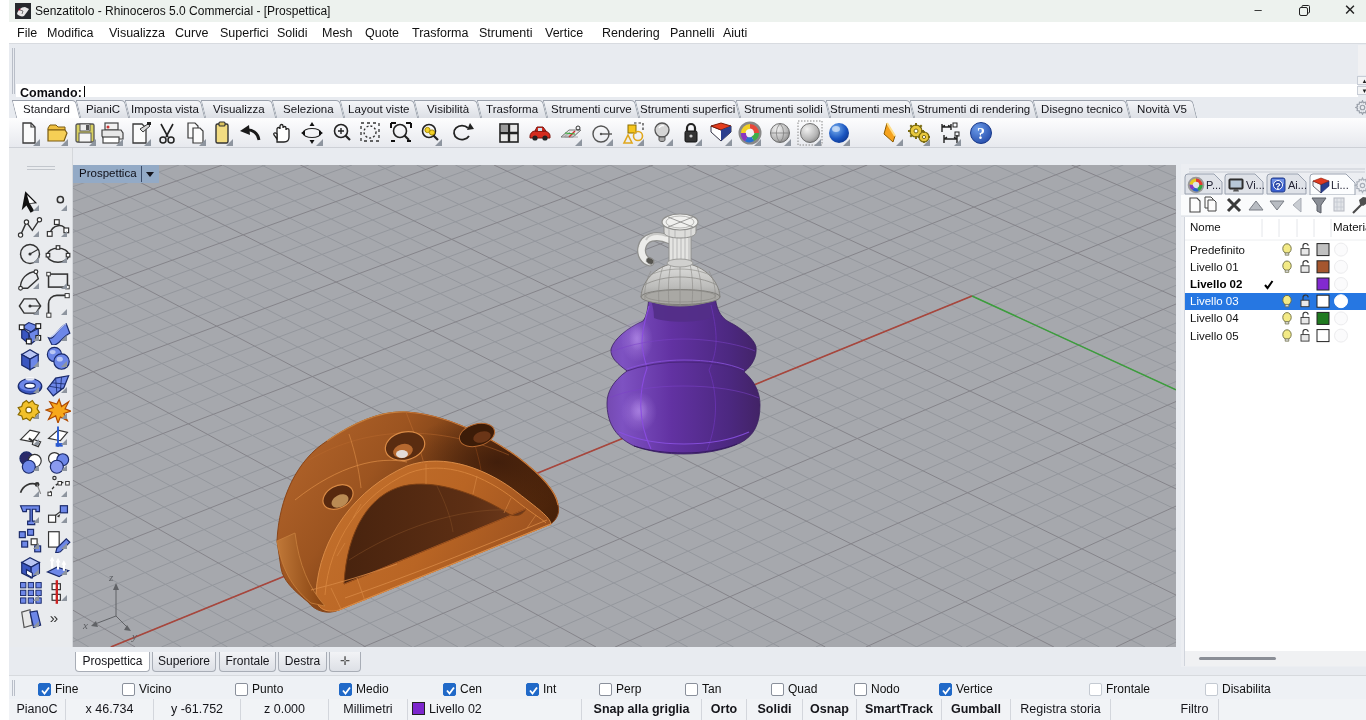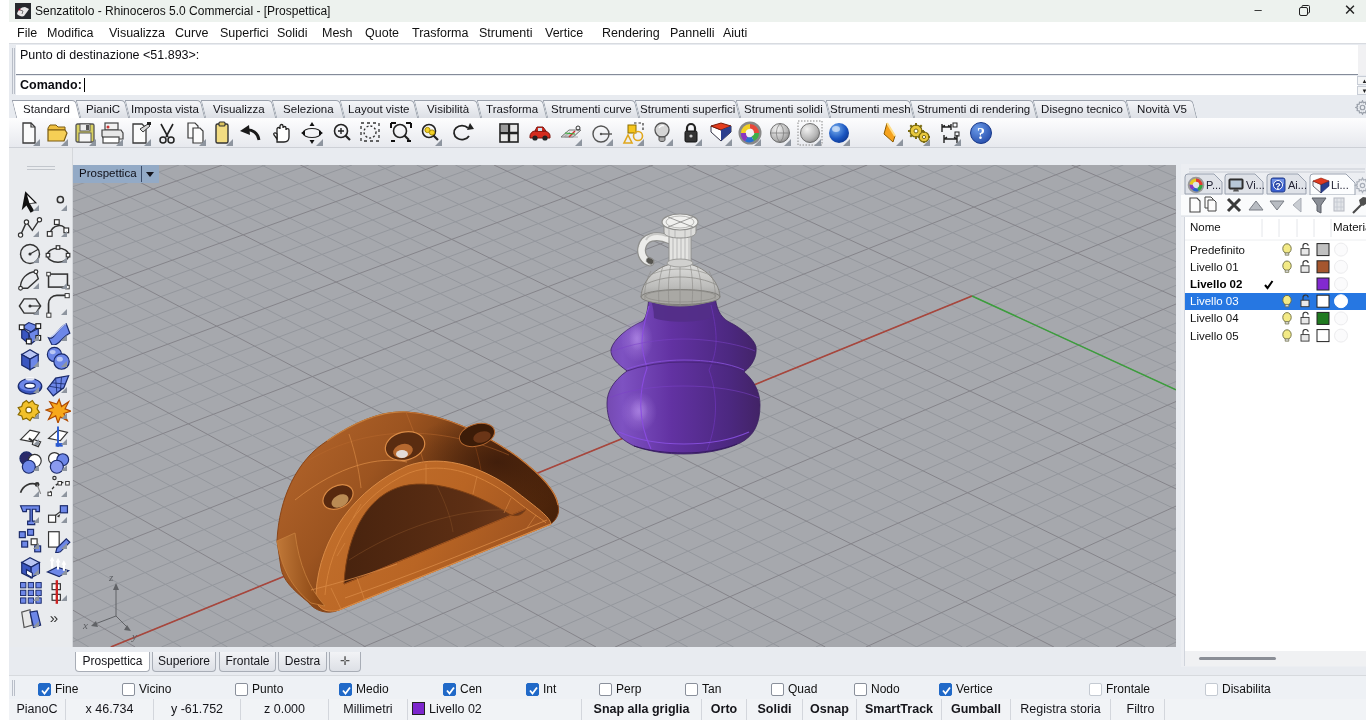--- a/index.html
+++ b/index.html
@@ -8,21 +8,21 @@
 #titlebar{left:0;top:0;width:1366px;height:22px;background:#edf2ee;font-size:12px;color:#111;}
 #titlebar .ttl{position:absolute;left:26px;top:4px;}
 #ticon{left:6px;top:3px;width:16px;height:16px;background:#2a2d31;border-radius:2px;}
 .wbtn{position:absolute;top:0;width:30px;height:22px;text-align:center;line-height:20px;font-size:13px;color:#222;}
 #menubar{left:0;top:22px;width:1366px;height:22px;background:#ffffff;font-size:12.5px;color:#111;}
 .mi{position:absolute;top:4px;}
 #cmdarea{left:0;top:43px;width:1366px;height:54px;background:#e8ebf0;border-top:1px solid #d8dbe0;}
 #cmdhist{position:absolute;left:7px;top:1px;width:1342px;height:30px;background:#fff;border-bottom:1px solid #848b99;font-size:12.5px;color:#0b0b10;}
 #cmdhist span{position:absolute;left:4px;top:3px;}
 #cmdstrip{position:absolute;left:1349px;top:1px;width:17px;height:30px;background:#f1f1f3;}
-#cmdline{position:absolute;left:7px;top:32px;width:1342px;height:19px;background:#fff;font-size:12.5px;color:#0b0b10;text-decoration:underline;}
+#cmdline{position:absolute;left:7px;top:40px;width:1342px;height:19px;background:#fff;font-size:12.5px;color:#0b0b10;text-decoration:underline;}
 #cmdline b{position:absolute;left:4px;top:2px;}
 .grip{position:absolute;width:1px;background:#b9bec8;}
 #spinner{position:absolute;left:1348px;top:32px;width:15px;height:19px;}
 .spb{position:absolute;left:0;width:15px;height:9px;background:#f4f5f6;border:1px solid #c8cdd6;font-size:6px;color:#222;text-align:center;line-height:8px;}
 #tabbar{left:0;top:97px;width:1366px;height:21px;background:#e8ebf0;font-size:11.5px;}
 .ttab{position:absolute;top:3px;height:18px;background:linear-gradient(#f4f5f8,#dcdfe5);border:1px solid #9aa0ab;border-bottom:none;color:#15151a;text-align:center;line-height:17px;transform:skewX(14deg);border-radius:0 4px 0 0;}
 .ttab>span{display:inline-block;transform:skewX(-14deg);}
 .ttab.act{background:#fff;z-index:3;}
 #toolbar{left:0;top:118px;width:1366px;height:30px;background:linear-gradient(#fdfdfe,#e7e9ee);border-bottom:1px solid #cdd0d6;}
 #leftbar{left:0;top:148px;width:64px;height:527px;background:#e9ebee;border-right:1px solid #d4d7db;}
@@ -76,23 +76,20 @@
       <span class="mi" style="left:403px">Trasforma</span>
       <span class="mi" style="left:470px">Strumenti</span>
       <span class="mi" style="left:536px">Vertice</span>
       <span class="mi" style="left:593px">Rendering</span>
       <span class="mi" style="left:661px">Pannelli</span>
       <span class="mi" style="left:714px">Aiuti</span>
     </div>
     <div id="cmdarea" class="abs">
       <div class="grip" style="left:3px;top:4px;height:46px"></div>
       <div class="grip" style="left:5px;top:4px;height:46px"></div>
-      <div id="cmdhist">
-        <span>Punto di destinazione &lt;51.893&gt;:</span>
-      </div>
       <div id="cmdstrip"></div>
       <div id="cmdline">
         <b>Comando:</b>
         <div class="abs" style="left:68px;top:2px;width:1px;height:14px;background:#000"></div>
       </div>
       <div id="spinner">
         <div class="spb" style="top:0">▲</div>
         <div class="spb" style="top:10px">▼</div>
       </div>
     </div>
@@ -854,14 +851,14 @@
       <div class="scell" style="left:232px;width:88px">z 0.000</div>
       <div class="scell" style="left:320px;width:79px">Millimetri</div>
       <div class="scell" style="left:399px;width:174px;text-align:left"><div class="abs" style="left:4px;top:3px;width:13px;height:13px;background:#7d26cd;border:1px solid #222"></div><span style="margin-left:21px">Livello 02</span></div>
       <div class="scell" style="left:573px;width:120px;font-weight:bold">Snap alla griglia</div>
       <div class="scell" style="left:693px;width:45px;font-weight:bold">Orto</div>
       <div class="scell" style="left:738px;width:56px;font-weight:bold">Solidi</div>
       <div class="scell" style="left:794px;width:54px;font-weight:bold">Osnap</div>
       <div class="scell" style="left:848px;width:85px;font-weight:bold">SmartTrack</div>
       <div class="scell" style="left:933px;width:69px;font-weight:bold">Gumball</div>
       <div class="scell" style="left:1002px;width:100px">Registra storia</div>
-      <div class="scell" style="left:1108px;width:48px">Filtro</div>
+      <div class="scell" style="left:1162px;width:48px">Filtro</div>
     </div>
   </div>
 </body></html>

